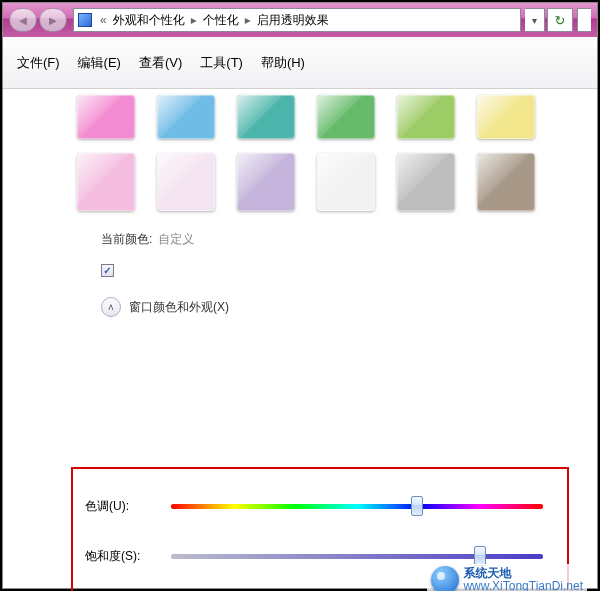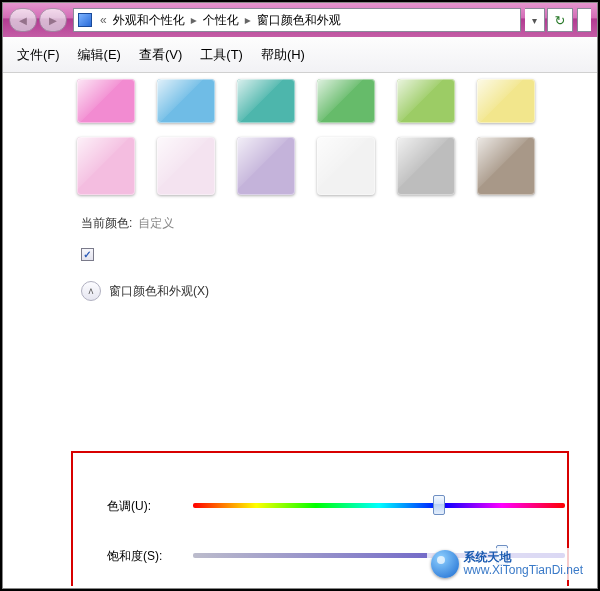--- a/index.html
+++ b/index.html
@@ -13,55 +13,55 @@
 .addr { flex: 1; height: 24px; background: #fff; border: 1px solid #8a8a9a; margin: 0 4px; display: flex; align-items: center; padding: 0 4px; font-size: 12px; }
 .addr .icon-sq { width: 14px; height: 14px; background: linear-gradient(135deg,#7db3ff,#2a6bd8); border: 1px solid #1a4a9a; margin-right: 4px; }
 .addr .seg { margin: 8px 2px; }
 .addr .arrow { margin: 0 4px; color: #666; }
 .dd-btn { width: 20px; height: 24px; background: #fff; border: 1px solid #8a8a9a; border-left: none; display: flex; align-items: center; justify-content: center; font-size: 10px; color: #555; }
 .refresh { width: 26px; height: 24px; background: #fff; border: 1px solid #8a8a9a; margin-left: 2px; display: flex; align-items: center; justify-content: center; color: #2a7a2a; font-size: 13px; }
 .search-stub { width: 14px; height: 24px; background: #fff; border: 1px solid #8a8a9a; border-right: none; margin-left: 4px; }
 
 
 .client { position: absolute; top: 34px; left: 0; right: 0; bottom: 0; background: #fff; }
-.menubar { height: 36px; border-bottom: 1px solid #d0d0d0; display: flex; align-items: center; padding: 0 14px; font-size: 13px; background: linear-gradient(to bottom,#fdfdfd,#f2f2f5); }
+.menubar { height: 52px; border-bottom: 1px solid #d0d0d0; display: flex; align-items: center; padding: 0 14px; font-size: 13px; background: linear-gradient(to bottom,#fdfdfd,#f2f2f5); }
 .menubar span { margin-right: 18px; cursor: default; }
 
 
 .content { padding: 0 0 0 0; position: relative; height: calc(100% - 38px); overflow: hidden; }
 
 
 .swatch-row { display: flex; padding-left: 74px; padding-top: 6px; }
 .swatch-row.r2 { padding-top: 14px; }
 .swatch { width: 58px; height: 58px; margin-right: 22px; border-radius: 4px; position: relative; box-shadow: 0 1px 3px rgba(0,0,0,.3), inset 0 0 0 1px rgba(255,255,255,.4); overflow: hidden; }
 .swatch:last-child { margin-right: 0; }
 .swatch::after { content: ""; position: absolute; inset: 0; background: linear-gradient(135deg, rgba(255,255,255,.8) 0%, rgba(255,255,255,.1) 45%, rgba(255,255,255,0) 46%); border-radius: 4px; }
 .swatch.r1 { height: 44px; }
 
 
-.lines { padding: 20px 0 0 78px; font-size: 12px; color: #333; }
+.lines { padding: 20px 0 0 78px; font-size: 12px; color: #333; margin-left: 20px; }
 .line { margin-bottom: 16px; display: flex; align-items: center; }
 .cur-label { margin-right: 6px; }
 .cur-val { color: #888; }
 .cb-wrap { display: flex; align-items: center; margin-bottom: 20px; }
 .cb { width: 13px; height: 13px; border: 1px solid #7a7a8a; background: linear-gradient(to bottom,#f6f6fb,#e3e3ee); margin-right: 6px; display: flex; align-items: center; justify-content: center; font-size: 10px; color: #2a5ab8; font-weight: bold; }
 
 .mixer-row { display: flex; align-items: center; margin-bottom: 18px; }
 .chev-btn { width: 20px; height: 20px; border: 1px solid #b0b0c0; border-radius: 50%; background: linear-gradient(to bottom,#fcfcff,#e6e6f0); display: flex; align-items: center; justify-content: center; margin-right: 8px; font-size: 10px; color: #555; }
 
 
 .intensity-row { display: flex; align-items: center; margin-bottom: 24px; }
 .int-label { width: 96px; }
 .track-plain { position: relative; width: 360px; height: 20px; }
 .track-plain .bar { position: absolute; top: 9px; left: 0; right: 0; height: 3px; background: #e2e2e8; border: 1px solid #bcbcc8; border-radius: 2px; }
 .thumb { position: absolute; top: 0; width: 11px; height: 20px; background: linear-gradient(to bottom,#f4f9ff,#d6e6fb 45%,#b9d3f6 46%,#e4eefb); border: 1px solid #6e8fc2; border-radius: 2px; transform: translateX(-5px); }
 
 
 .mixer-box { position: absolute; left: 68px; top: 378px; width: 498px; height: 164px; border: 2px solid #d80000; padding-top: 12px; }
-.mixer-line { display: flex; align-items: flex-end; height: 50px; padding-left: 12px; margin-left: 22px; }
+.mixer-line { display: flex; align-items: center; height: 50px; padding-left: 12px; }
 .mixer-label { width: 86px; font-size: 12px; }
 .color-track { position: relative; width: 372px; height: 20px; }
 .color-track .bar { position: absolute; top: 8px; left: 0; right: 0; height: 5px; border-radius: 2px; }
 .hue-bar { background: linear-gradient(to right, #ff0000 0%, #ffff00 17%, #00ff00 33%, #00ffff 50%, #0000ff 67%, #ff00ff 83%, #ff0000 100%); }
 .sat-bar { background: linear-gradient(to right, #bcbccc 0%, #4a3cc6 100%); }
 .color-track .thumb2 { position: absolute; top: 0; width: 12px; height: 20px; background: linear-gradient(to bottom,#f4f9ff,#d6e6fb 45%,#b9d3f6 46%,#e4eefb); border: 1px solid #6e8fc2; border-radius: 2px; transform: translateX(-6px); }
 
 
 .wm { position: absolute; right: 10px; bottom: 6px; display: flex; align-items: center; font-size: 11px; color: #2a5ab8; background: rgba(255,255,255,.8); padding: 2px 4px; }
 .wm .badge { width: 28px; height: 28px; border-radius: 50%; background: radial-gradient(circle at 35% 30%, #8fd0ff, #1a6ad0); margin-right: 4px; box-shadow: 0 1px 3px rgba(0,0,0,.4); position: relative; }
@@ -78,21 +78,21 @@
   <div class="titlebar">
     <div class="nav-btn disabled">◄</div>
     <div class="nav-btn disabled">►</div>
     <div class="addr">
       <div class="icon-sq"></div>
       <span class="arrow">«</span>
       <span class="seg">外观和个性化</span>
       <span class="arrow">▸</span>
       <span class="seg">个性化</span>
       <span class="arrow">▸</span>
-      <span class="seg">窗口颜色和外观</span>
+      <span class="seg">启用透明效果</span>
     </div>
     <div class="dd-btn">▾</div>
     <div class="refresh">↻</div>
     <div class="search-stub"></div>
   </div>
 
   <div class="client">
 
     <div class="menubar">
       <span>文件(F)</span>

